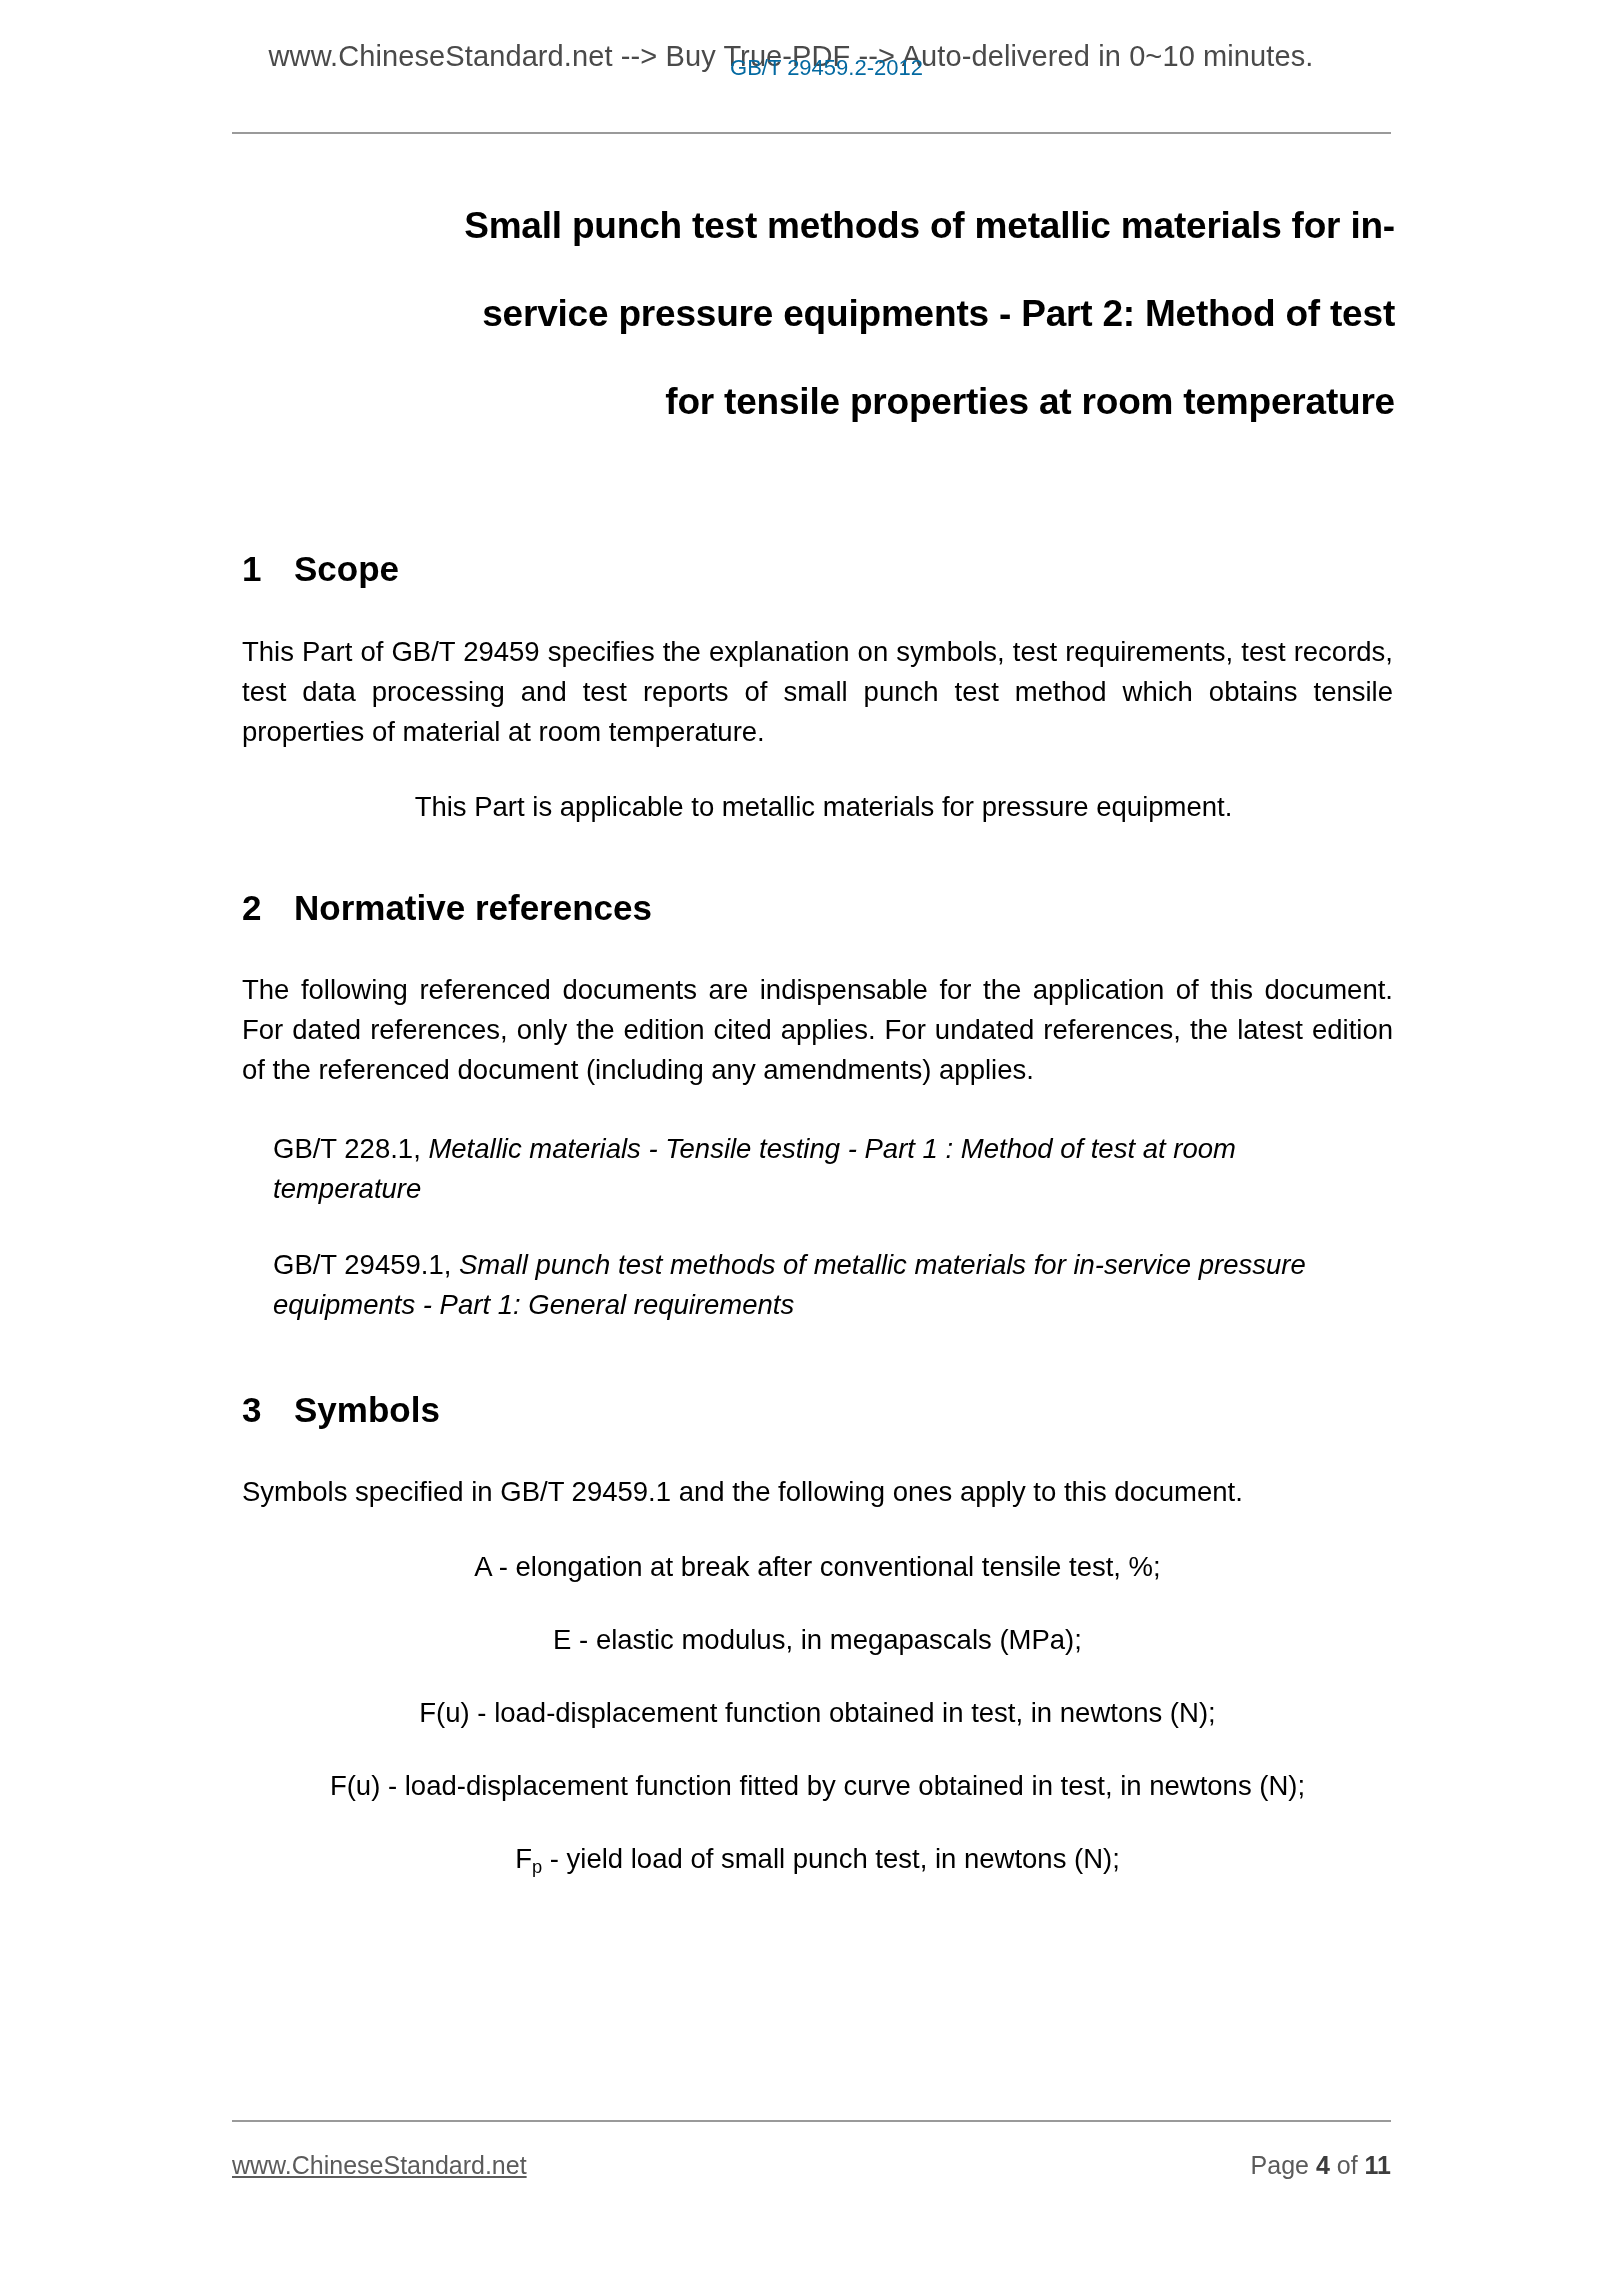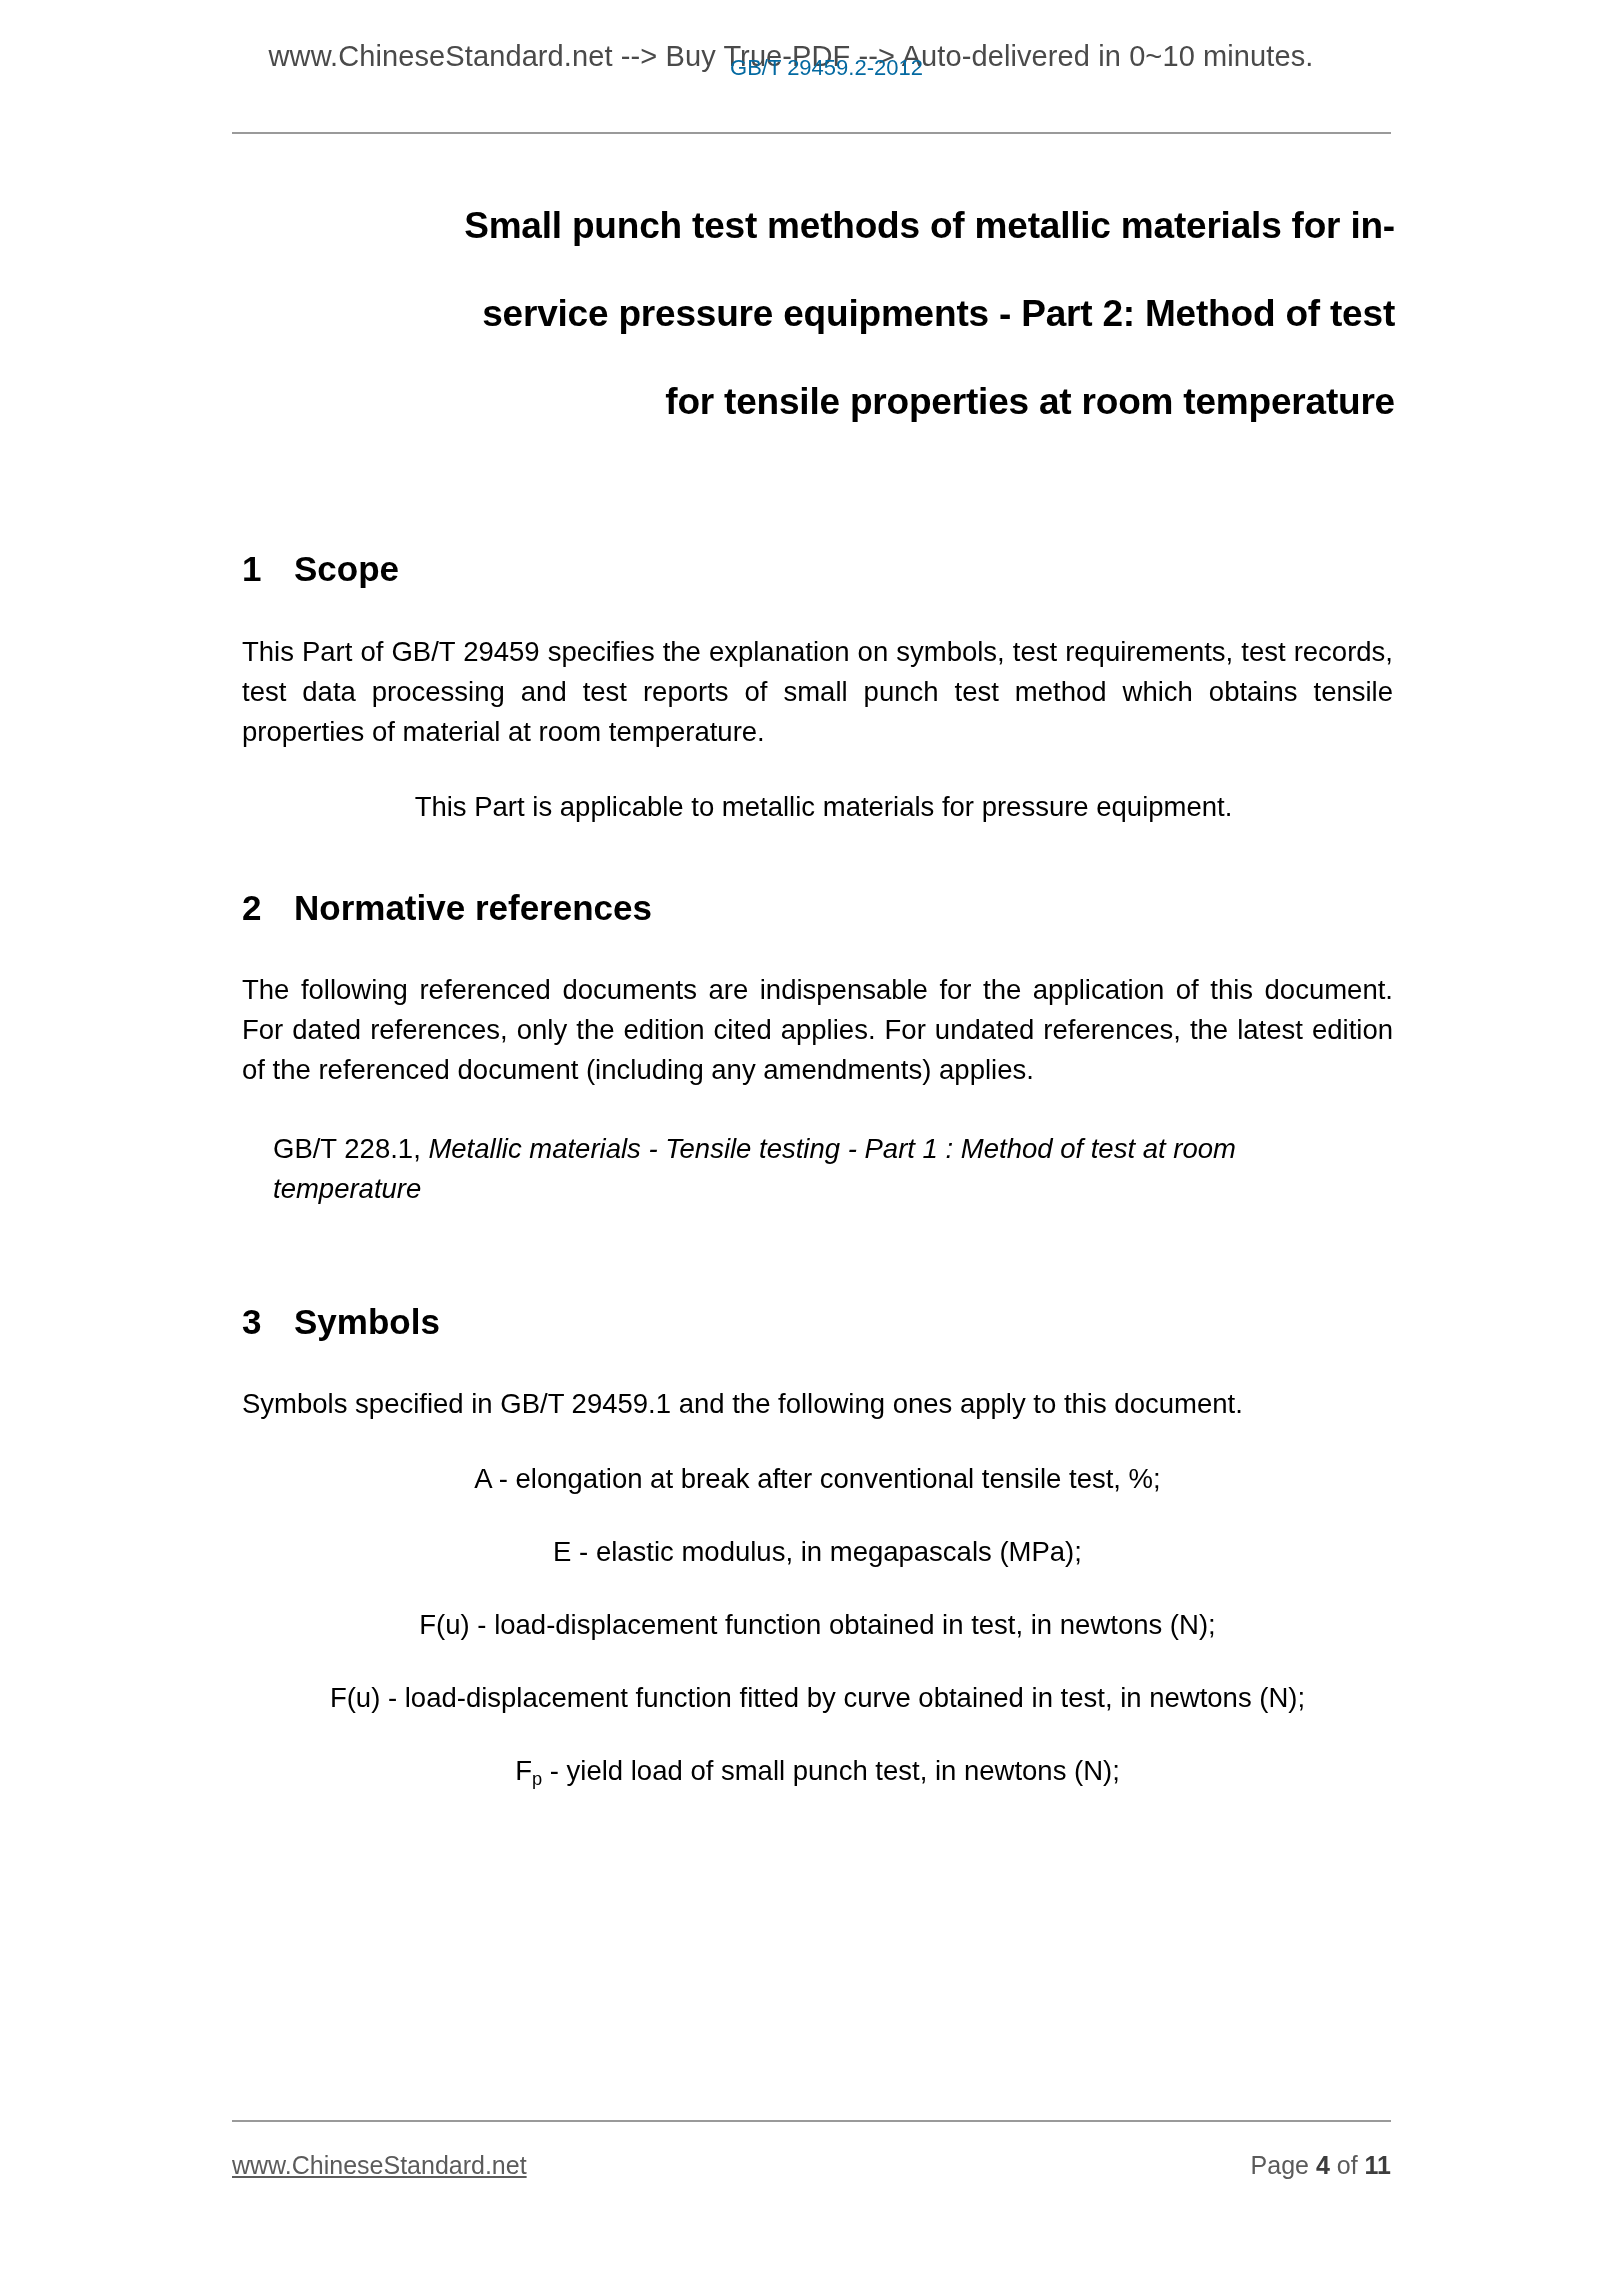--- a/index.html
+++ b/index.html
@@ -185,20 +185,21 @@
 
     <div class="sec-head">
       <span class="num">2</span>
       <span class="ttl">Normative references</span>
     </div>
     <div class="gap-sec-bottom"></div>
     <p class="para">The following referenced documents are indispensable for the application of this document. For dated references, only the edition cited applies. For undated references, the latest edition of the referenced document (including any amendments) applies.</p>
     <div class="gap-para"></div>
     <p class="ref-item"><span>GB/T 228.1, </span><span class="it">Metallic materials - Tensile testing - Part 1 : Method of test at room temperature</span></p>
     <div class="gap-ref"></div>
+    <p class="ref-item"><span>GB/T 29459.1, </span><span class="it">Small punch test methods of metallic materials for in-service pressure equipments - Part 1: General requirements</span></p>
 
     <div class="gap-sec-top"></div>
 
     <div class="sec-head">
       <span class="num">3</span>
       <span class="ttl">Symbols</span>
     </div>
     <div class="gap-sec-bottom"></div>
     <p class="para">Symbols specified in GB/T 29459.1 and the following ones apply to this document.</p>
     <div class="gap-para"></div>

